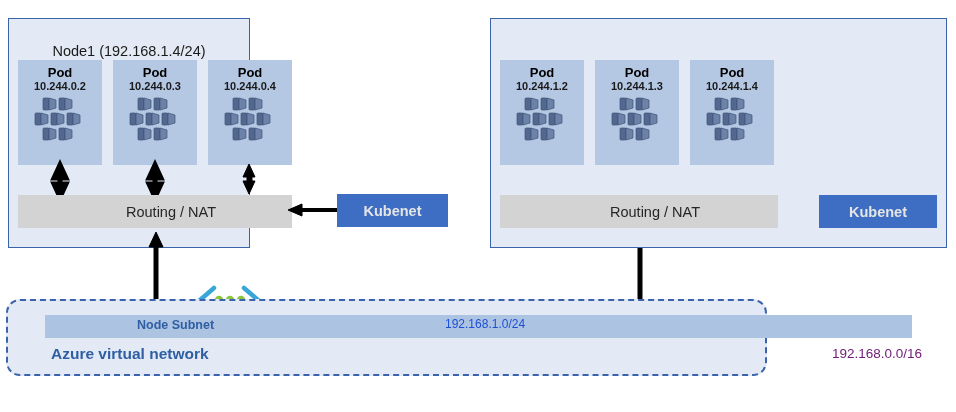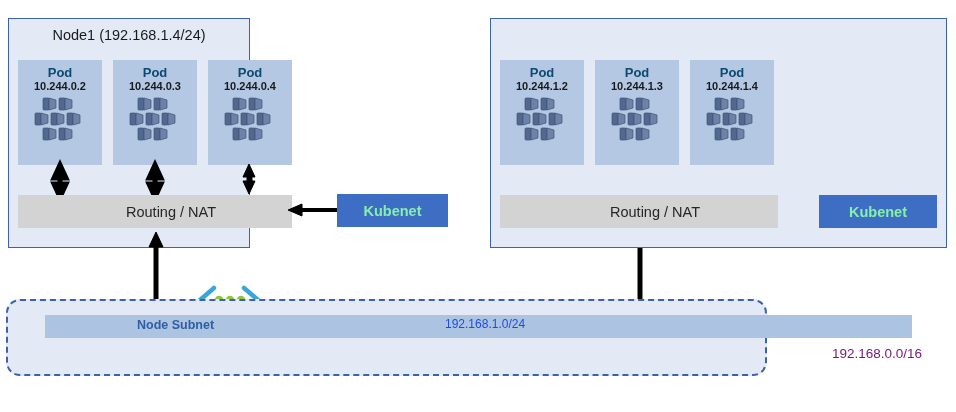--- a/index.html
+++ b/index.html
@@ -19,41 +19,41 @@
   
   .node-box {
     position: absolute;
     background: #e3eaf6;
     border: 1.5px solid #3b63ab;
     top: 18px;
     height: 230px;
   }
   .node-title {
     position: absolute;
-    top: 8px;
+    top: 24px;
     left: 0; right: 0;
     text-align: center;
     font-size: 14.5px;
     color: #1a1a1a;
     font-family: "Liberation Sans", sans-serif;
   }
 
   
   .pod-box {
     position: absolute;
     width: 84px;
     height: 105px;
     top: 41px;
     background: #b4c7e3;
   }
   .pod-label {
     text-align: center;
     font-size: 13px;
     font-weight: bold;
-    color: #0c4a6e;
+    color: #000000;
     margin-top: 6px;
     line-height: 1.05;
   }
   .pod-ip {
     text-align: center;
     font-size: 11px;
     font-weight: bold;
     color: #1a1a1a;
     line-height: 1.1;
   }
@@ -84,21 +84,21 @@
     height: 33px;
     background: #3d6ec4;
     top: 176px;
     display: flex;
     align-items: center;
     justify-content: center;
   }
   .kubenet-box span {
     font-size: 14.5px;
     font-weight: bold;
-    color: #86efac;
+    color: #e5e5e5;
   }
 
   
   .arrow-svg { position: absolute; overflow: visible; }
 
   
   .vnet-box {
     position: absolute;
     left: 6px;
     top: 299px;
@@ -459,16 +459,17 @@
     <circle cx="27" cy="15" r="4.2" fill="#8cc63e"></circle>
     <circle cx="38" cy="15" r="4.2" fill="#8cc63e"></circle>
     <circle cx="49" cy="15" r="4.2" fill="#8cc63e"></circle>
   </svg>
 
   <div class="vnet-box">
     <div class="subnet-bar">
       <div class="subnet-label">Node Subnet</div>
       <div class="subnet-cidr">192.168.1.0/24</div>
     </div>
+    <div class="vnet-label">Azure virtual network</div>
     <div class="vnet-cidr">192.168.0.0/16</div>
   </div>
 
 </div>
 
 </body></html>

